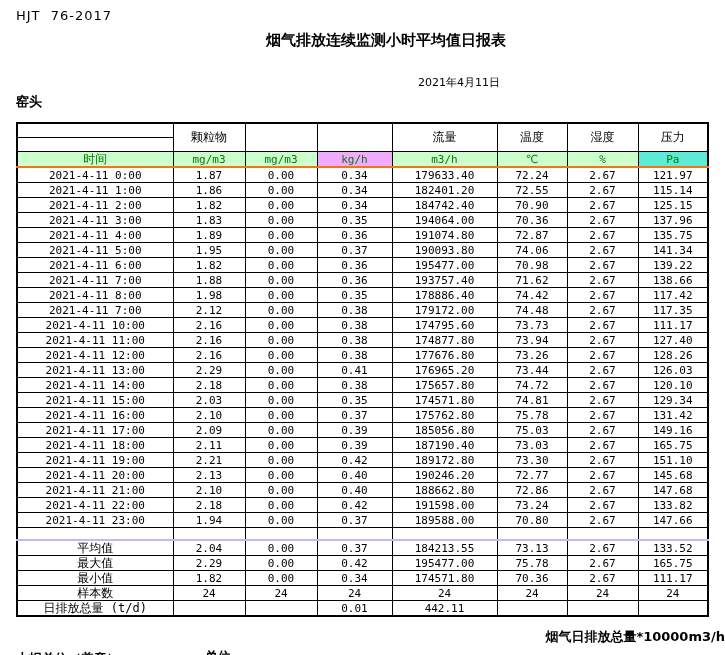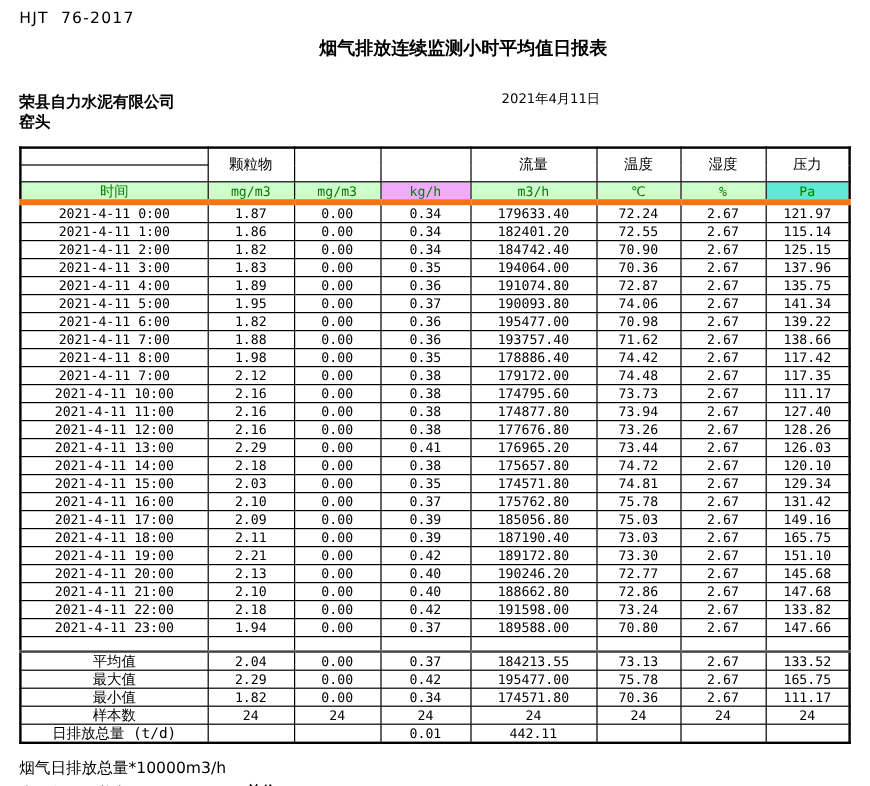--- a/index.html
+++ b/index.html
@@ -21,41 +21,40 @@
     border:2px solid #000;
     font-family:"DejaVu Sans Mono","DejaVu Sans",monospace;
     padding-left:22px;
   }
   td{
     border:1px solid #000;padding:0;height:13px;line-height:13px;
     font-size:11px;text-align:center;white-space:pre;overflow:hidden;
   }
   .h-group{height:13px;font-size:12px;}
   .h-split{height:13px;}
-  .unit-row td{height:14px;border-bottom:5px solid #f97316;font-size:11px;}
+  .unit-row td{height:14px;border-bottom:2px solid #f97316;font-size:11px;}
   .unit-row td:first-child{font-size:12px;}
   .data-row td{height:14px;}
   .spacer-row td{height:11px;}
   .summary-row td{height:14px;font-size:11px;}
   .summary-row td:first-child{font-size:12px;}
-  .first-summary td{border-top:2px solid #404040;}
-
-  .footer-note{margin:11px 0 0 16px;font-weight:normal;font-size:13px;}
+  .first-summary td{border-top:2px solid #c4b5fd;}
+
+  .footer-note{margin:11px 0 0 16px;font-weight:bold;font-size:13px;text-align:right;}
   .footer-line{position:relative;margin:2px 0 0 16px;height:18px;}
   .report-unit{font-weight:bold;font-size:13px;}
   .unit-word{position:absolute;left:189px;top:0;font-weight:bold;font-size:13px;}
 </style>
 </head>
 <body>
 
 <div class="code">HJT  76-2017</div>
 <div class="title">烟气排放连续监测小时平均值日报表</div>
 
 <div class="org-line">
-  <span class="company">荣县自力水泥有限公司</span>
   <span class="date">2021年4月11日</span>
 </div>
 <div class="station">窑头</div>
 
 <table>
   <colgroup>
     <col style="width:156px">
       <col style="width:72px">
       <col style="width:72px">
       <col style="width:75px">

